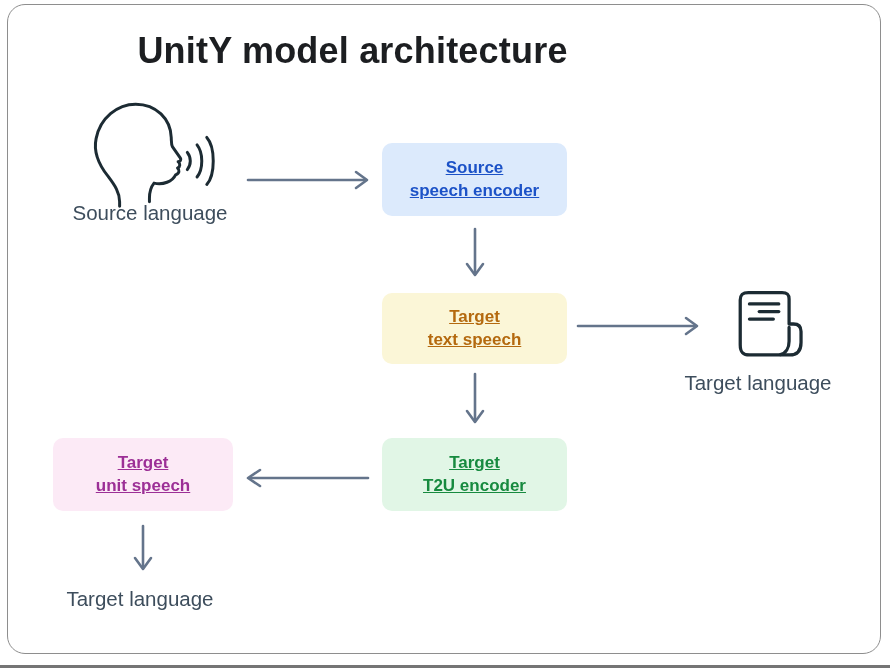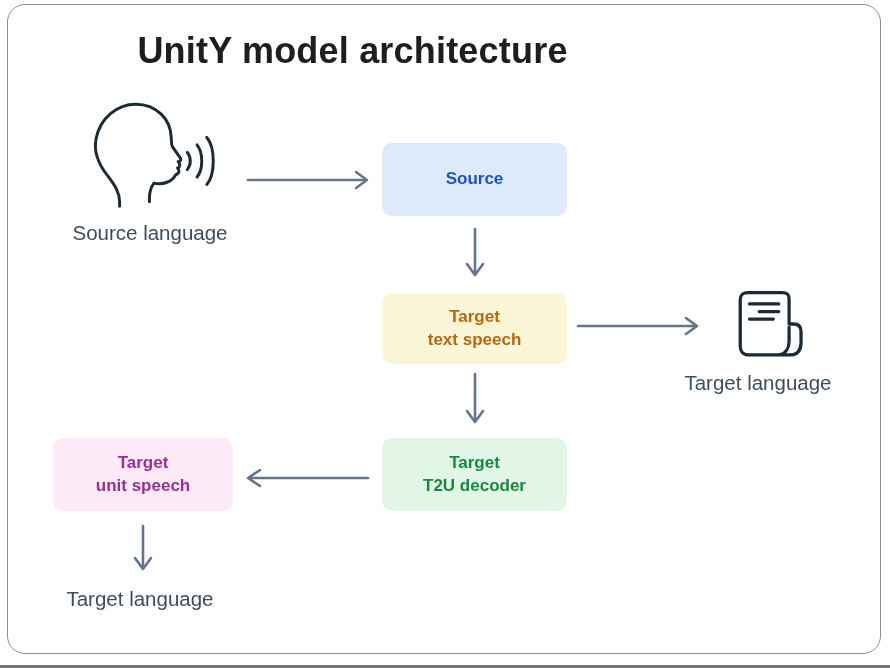--- a/index.html
+++ b/index.html
@@ -7,28 +7,28 @@
   .stage { position:relative; width:890px; height:668px; background:#ffffff; overflow:hidden; }
   .frame { position:absolute; left:7px; top:4px; width:874px; height:650px;
            border:1.5px solid #8e8e8e; border-radius:18px; background:#ffffff; box-sizing:border-box; }
   .bottom-edge { position:absolute; left:0; bottom:0; width:890px; height:3px; background:#757575; }
 
   .title { position:absolute; left:0; top:30px; width:705px; text-align:center;
            font-size:36px; font-weight:700; letter-spacing:0.2px; }
 
   .node { position:absolute; width:185px; height:73px; border-radius:10px;
           display:flex; flex-direction:column; align-items:center; justify-content:center;
-          font-size:17px; font-weight:700; line-height:1.32; text-align:center; }
+          font-size:17px; font-weight:700; line-height:1.32; text-align:center;text-decoration:underline; }
   .node-speech { left:382px; top:143px; }
   .node-text   { left:382px; top:293px; height:71px; }
   .node-t2u    { left:382px; top:438px; }
   .node-unit   { left:53px;  top:438px; width:180px; }
 
   .label { position:absolute; font-size:20.5px; font-weight:500; text-align:center; }
-  .label-source        { left:35px;  top:221px; width:230px; }
+  .label-source        { left:35px;  top:201px; width:230px; }
   .label-target-right  { left:648px; top:371px; width:220px; }
   .label-target-bottom { left:30px;  top:587px; width:220px; }
 
   .icon { position:absolute; }
   .icon svg * , .arrow svg * { fill:none; stroke:currentColor; stroke-linecap:round; stroke-linejoin:round; }
   .icon-head { left:70px; top:95px; }
   .icon-doc  { left:731px; top:288px; }
 
   .arrow { position:absolute; }
   .arrow svg * { stroke-width:2.6; }
@@ -54,30 +54,31 @@
       <path d="M 102 50 C 105.5 54.5 105.5 60.5 102 65"></path>
       <path d="M 110.5 43.5 C 116 50.5 116 64.5 110.5 71.5"></path>
       <path d="M 119 37 C 126.5 45.5 126.5 69.5 119 78"></path>
     </svg>
   </div>
 
   <div class="label label-source" style="color: rgb(61, 77, 92);">Source language</div>
 
   <div class="node node-speech" style="background-color: rgb(220, 234, 252); color: rgb(28, 82, 199);">
     <span>Source</span>
+    <span>speech encoder</span>
   </div>
 
   <div class="node node-text" style="background-color: rgb(251, 246, 215); color: rgb(180, 105, 14);">
     <span>Target</span>
     <span>text speech</span>
   </div>
 
   <div class="node node-t2u" style="background-color: rgb(225, 246, 230); color: rgb(23, 138, 63);">
     <span>Target</span>
-    <span>T2U decoder</span>
+    <span>T2U encoder</span>
   </div>
 
   <div class="node node-unit" style="background-color: rgb(252, 234, 246); color: rgb(156, 47, 150);">
     <span>Target</span>
     <span>unit speech</span>
   </div>
 
   <div class="icon icon-doc" style="color: rgb(28, 43, 51);">
     <svg width="76" height="72" viewBox="0 0 70 66" stroke-width="3">
       <path d="M 16 4 L 47 4 C 52 4 53.5 6 53.5 10 L 53.5 33 L 57.5 33 C 62.5 33 64.5 35.5 64.5 40 L 64.5 50 C 64.5 58 60.5 61.5 54 61.5 L 17 61.5 C 10.5 61.5 8.5 58.5 8.5 52 L 8.5 11 C 8.5 6 10.5 4 16 4 Z"></path>

